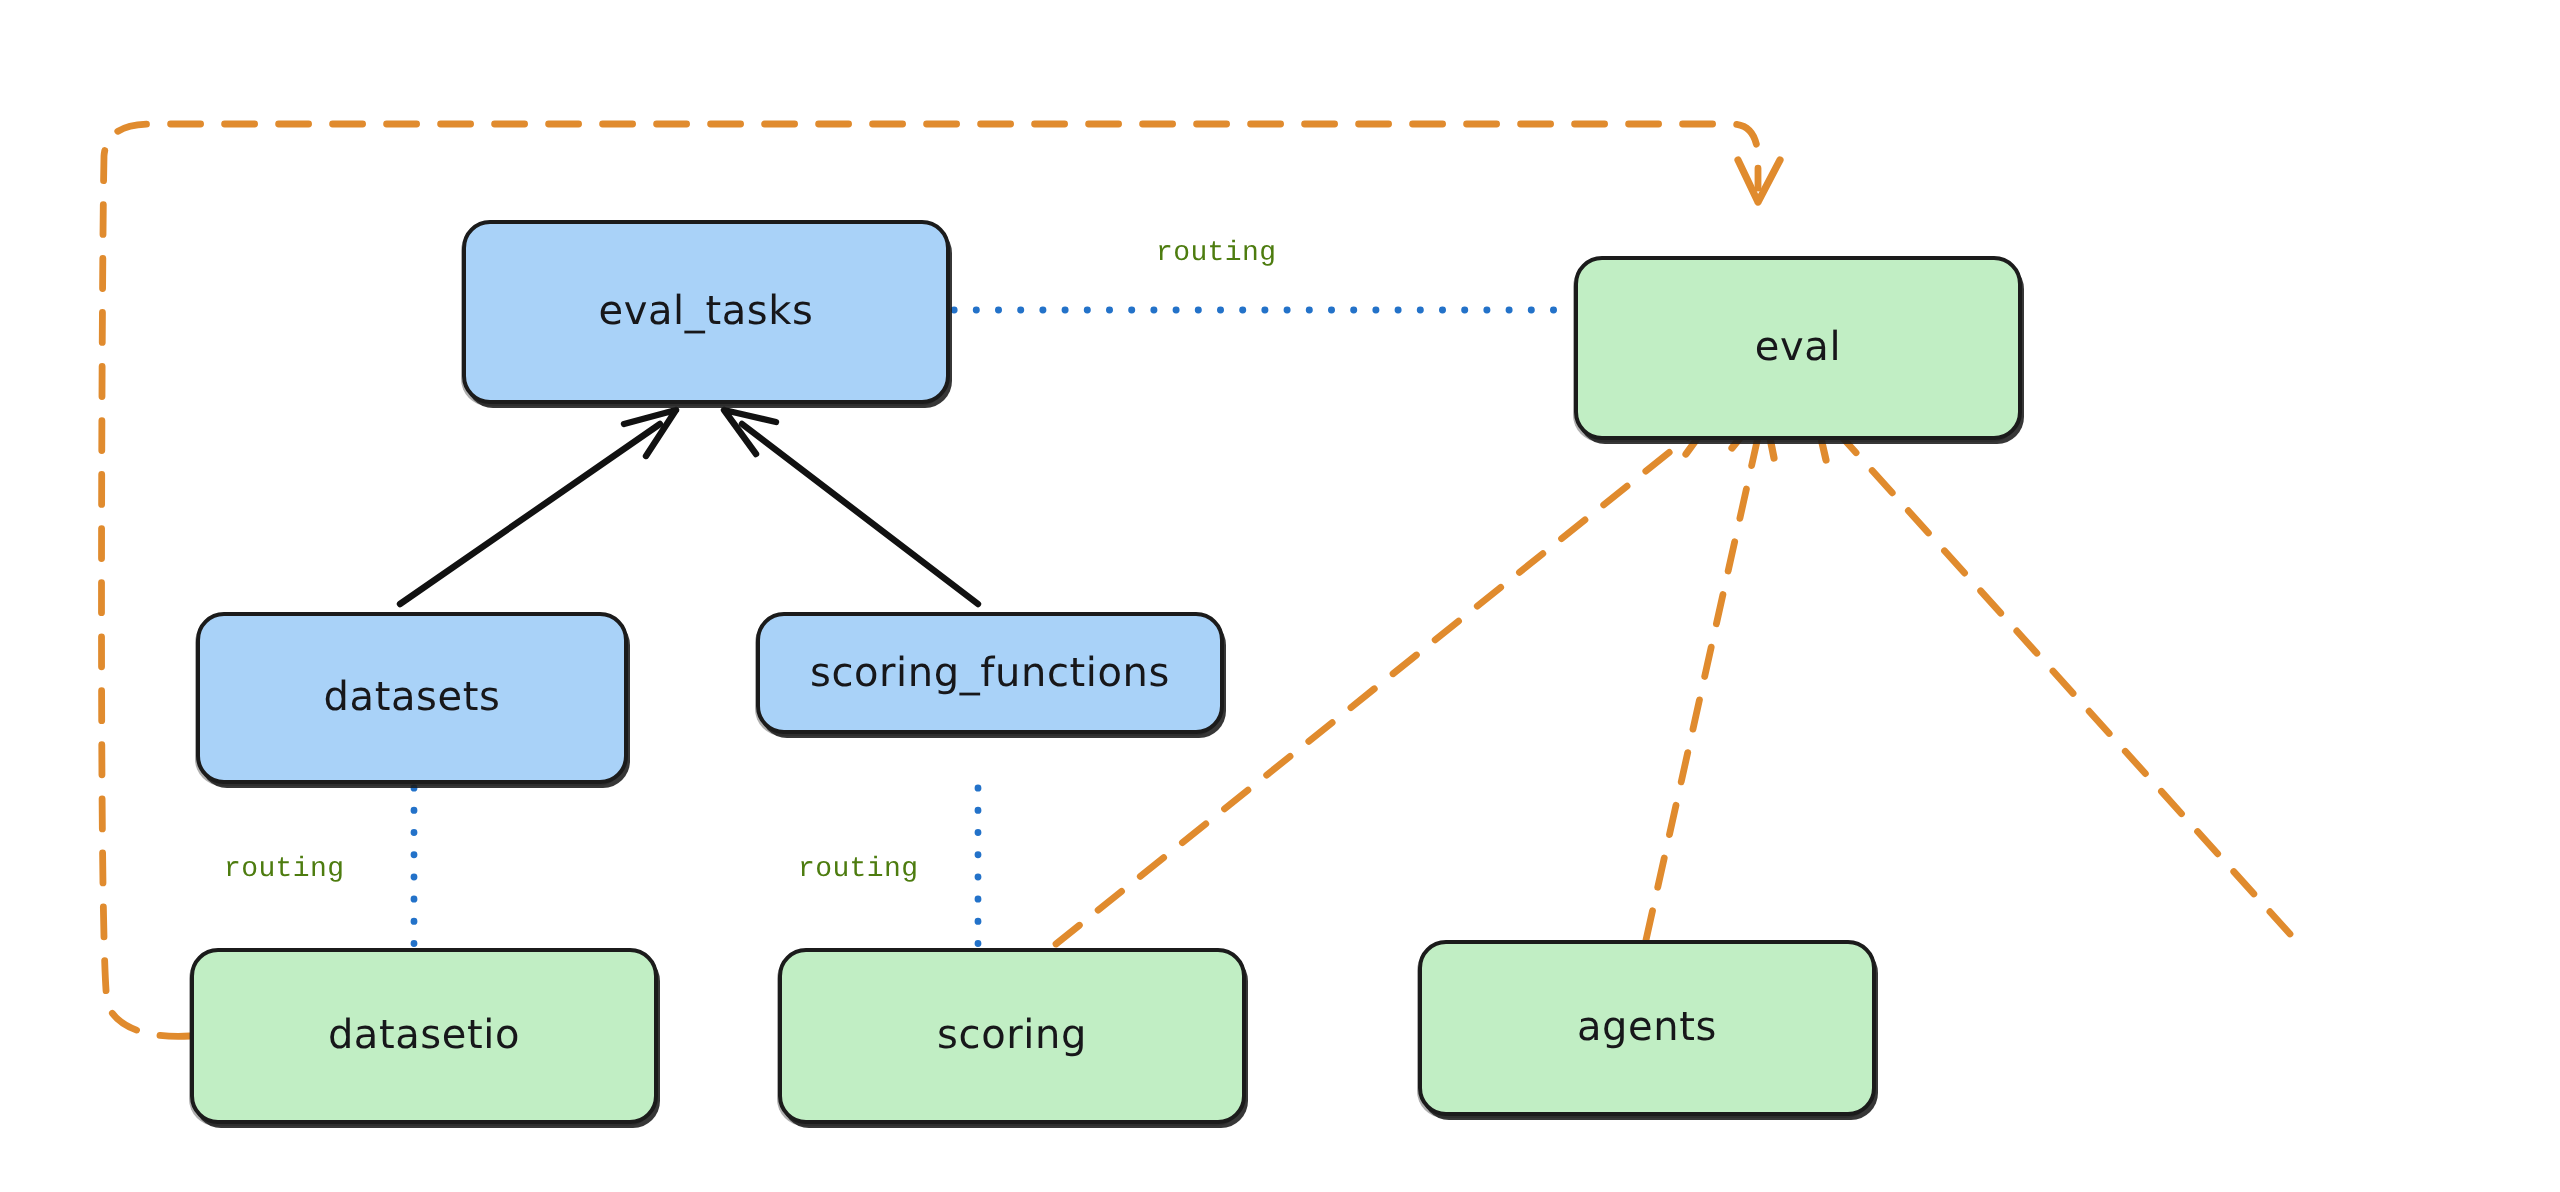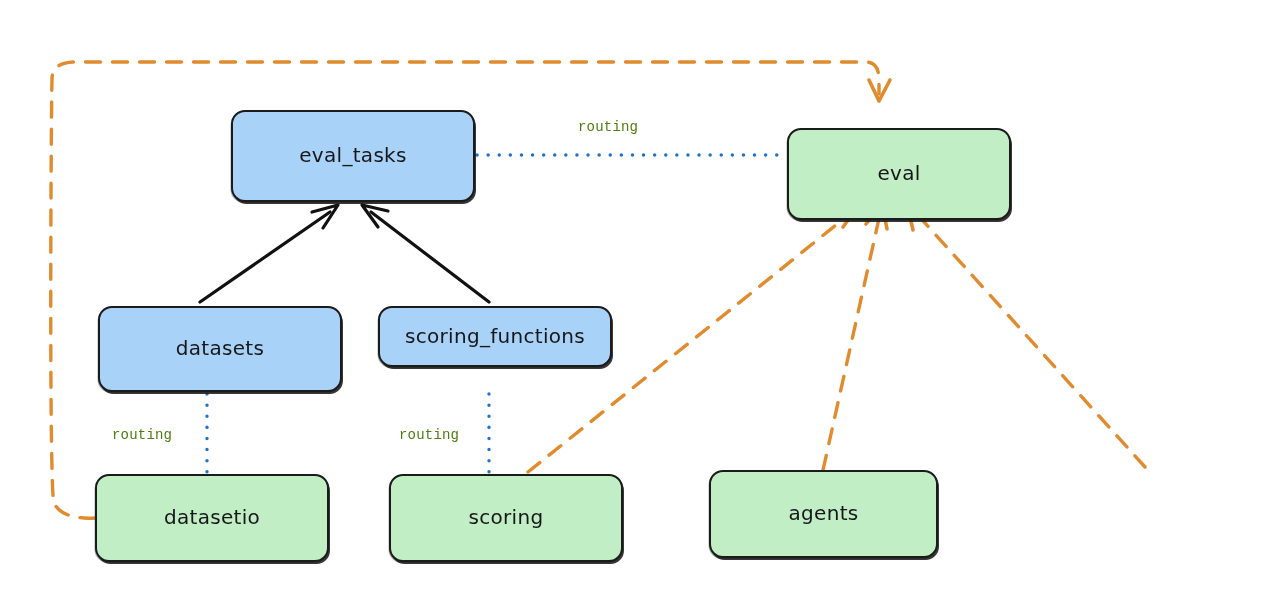--- a/index.html
+++ b/index.html
@@ -111,21 +111,21 @@
   </svg>
 
   <div class="node blue" style="left:231px; top:110px; width:244px; height:92px;">
     <span class="node-label">eval_tasks</span>
   </div>
 
   <div class="node green" style="left:787px; top:128px; width:224px; height:92px;">
     <span class="node-label">eval</span>
   </div>
 
-  <div class="node blue" style="left:98px; top:306px; width:244px; height:86px;align-items:center;">
+  <div class="node blue" style="left:98px; top:306px; width:216px; height:86px;align-items:center;">
     <span class="node-label">datasets</span>
   </div>
 
   <div class="node blue" style="left:378px; top:306px; width:234px; height:61px;">
     <span class="node-label">scoring_functions</span>
   </div>
 
   <div class="node green" style="left:95px; top:474px; width:234px; height:88px;">
     <span class="node-label">datasetio</span>
   </div>

